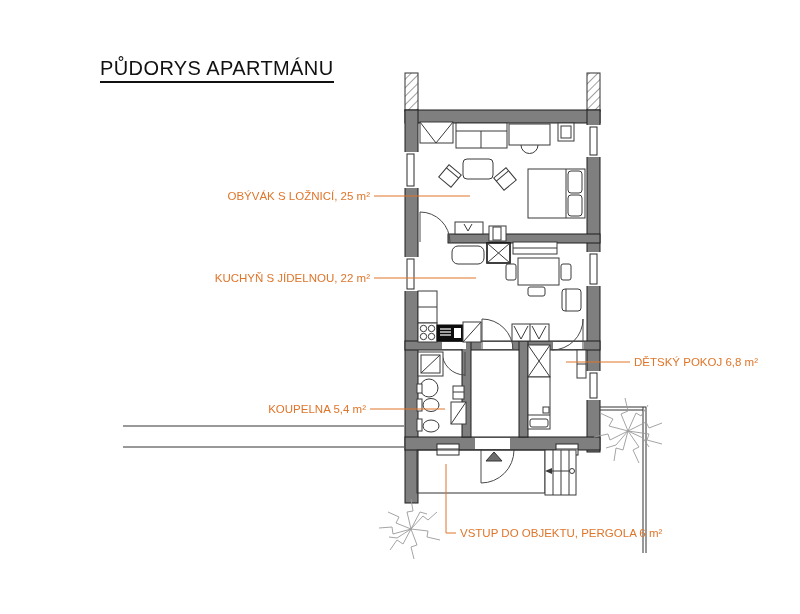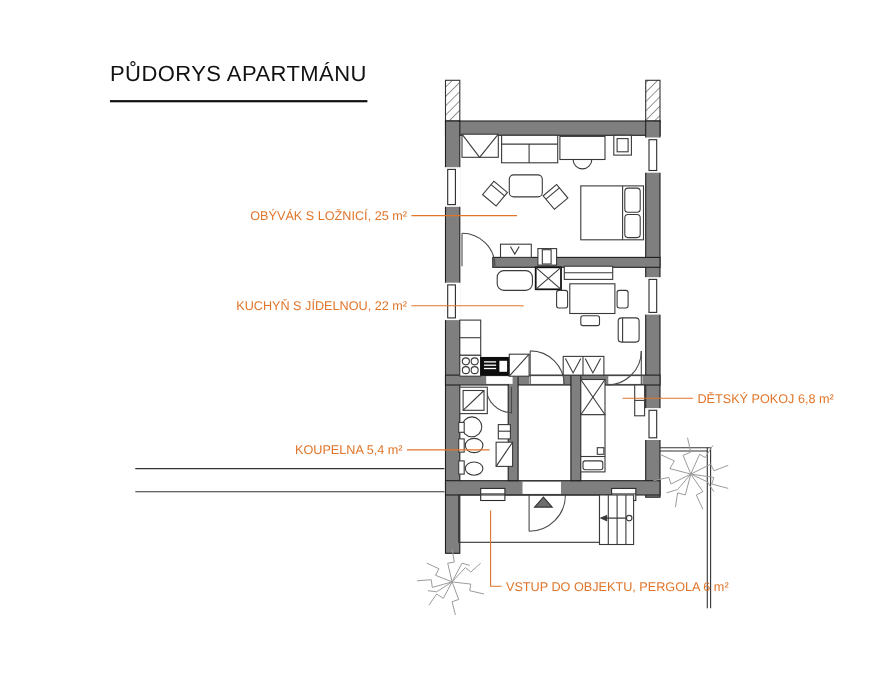--- a/index.html
+++ b/index.html
@@ -1,19 +1,19 @@
 <!DOCTYPE html>
 <html><head>
 <meta charset="utf-8">
 <style>
   html,body{margin:0;padding:0;background:#fff;}
   body{width:800px;height:614px;position:relative;overflow:hidden;
        font-family:"Liberation Sans",sans-serif;}
   .title{position:absolute;left:100px;top:57px;font-size:20px;color:#111;
-         letter-spacing:.4px;border-bottom:2px solid #111;padding-bottom:11px;
+         letter-spacing:.4px;border-bottom:2px solid #111;padding-bottom:1px;
          display:inline-block;white-space:nowrap;}
   svg text{font-family:"Liberation Sans",sans-serif;font-size:11.5px;fill:#e0752a;}
   .wall{fill:#7f7f7f;stroke:#1f1f1f;stroke-width:1;}
   .gap{fill:#ffffff;stroke:none;}
   .frame{fill:#ffffff;stroke:#2a2a2a;stroke-width:1;}
   .furn{fill:#ffffff;stroke:#3a3a3a;stroke-width:1;}
   .ln{stroke:#3a3a3a;stroke-width:1;fill:none;}
   .door{stroke:#4a4a4a;stroke-width:1;fill:none;}
   .leader{stroke:#e0752a;stroke-width:1;fill:none;}
   .tree{stroke:#9a9a9a;stroke-width:.9;fill:none;}

